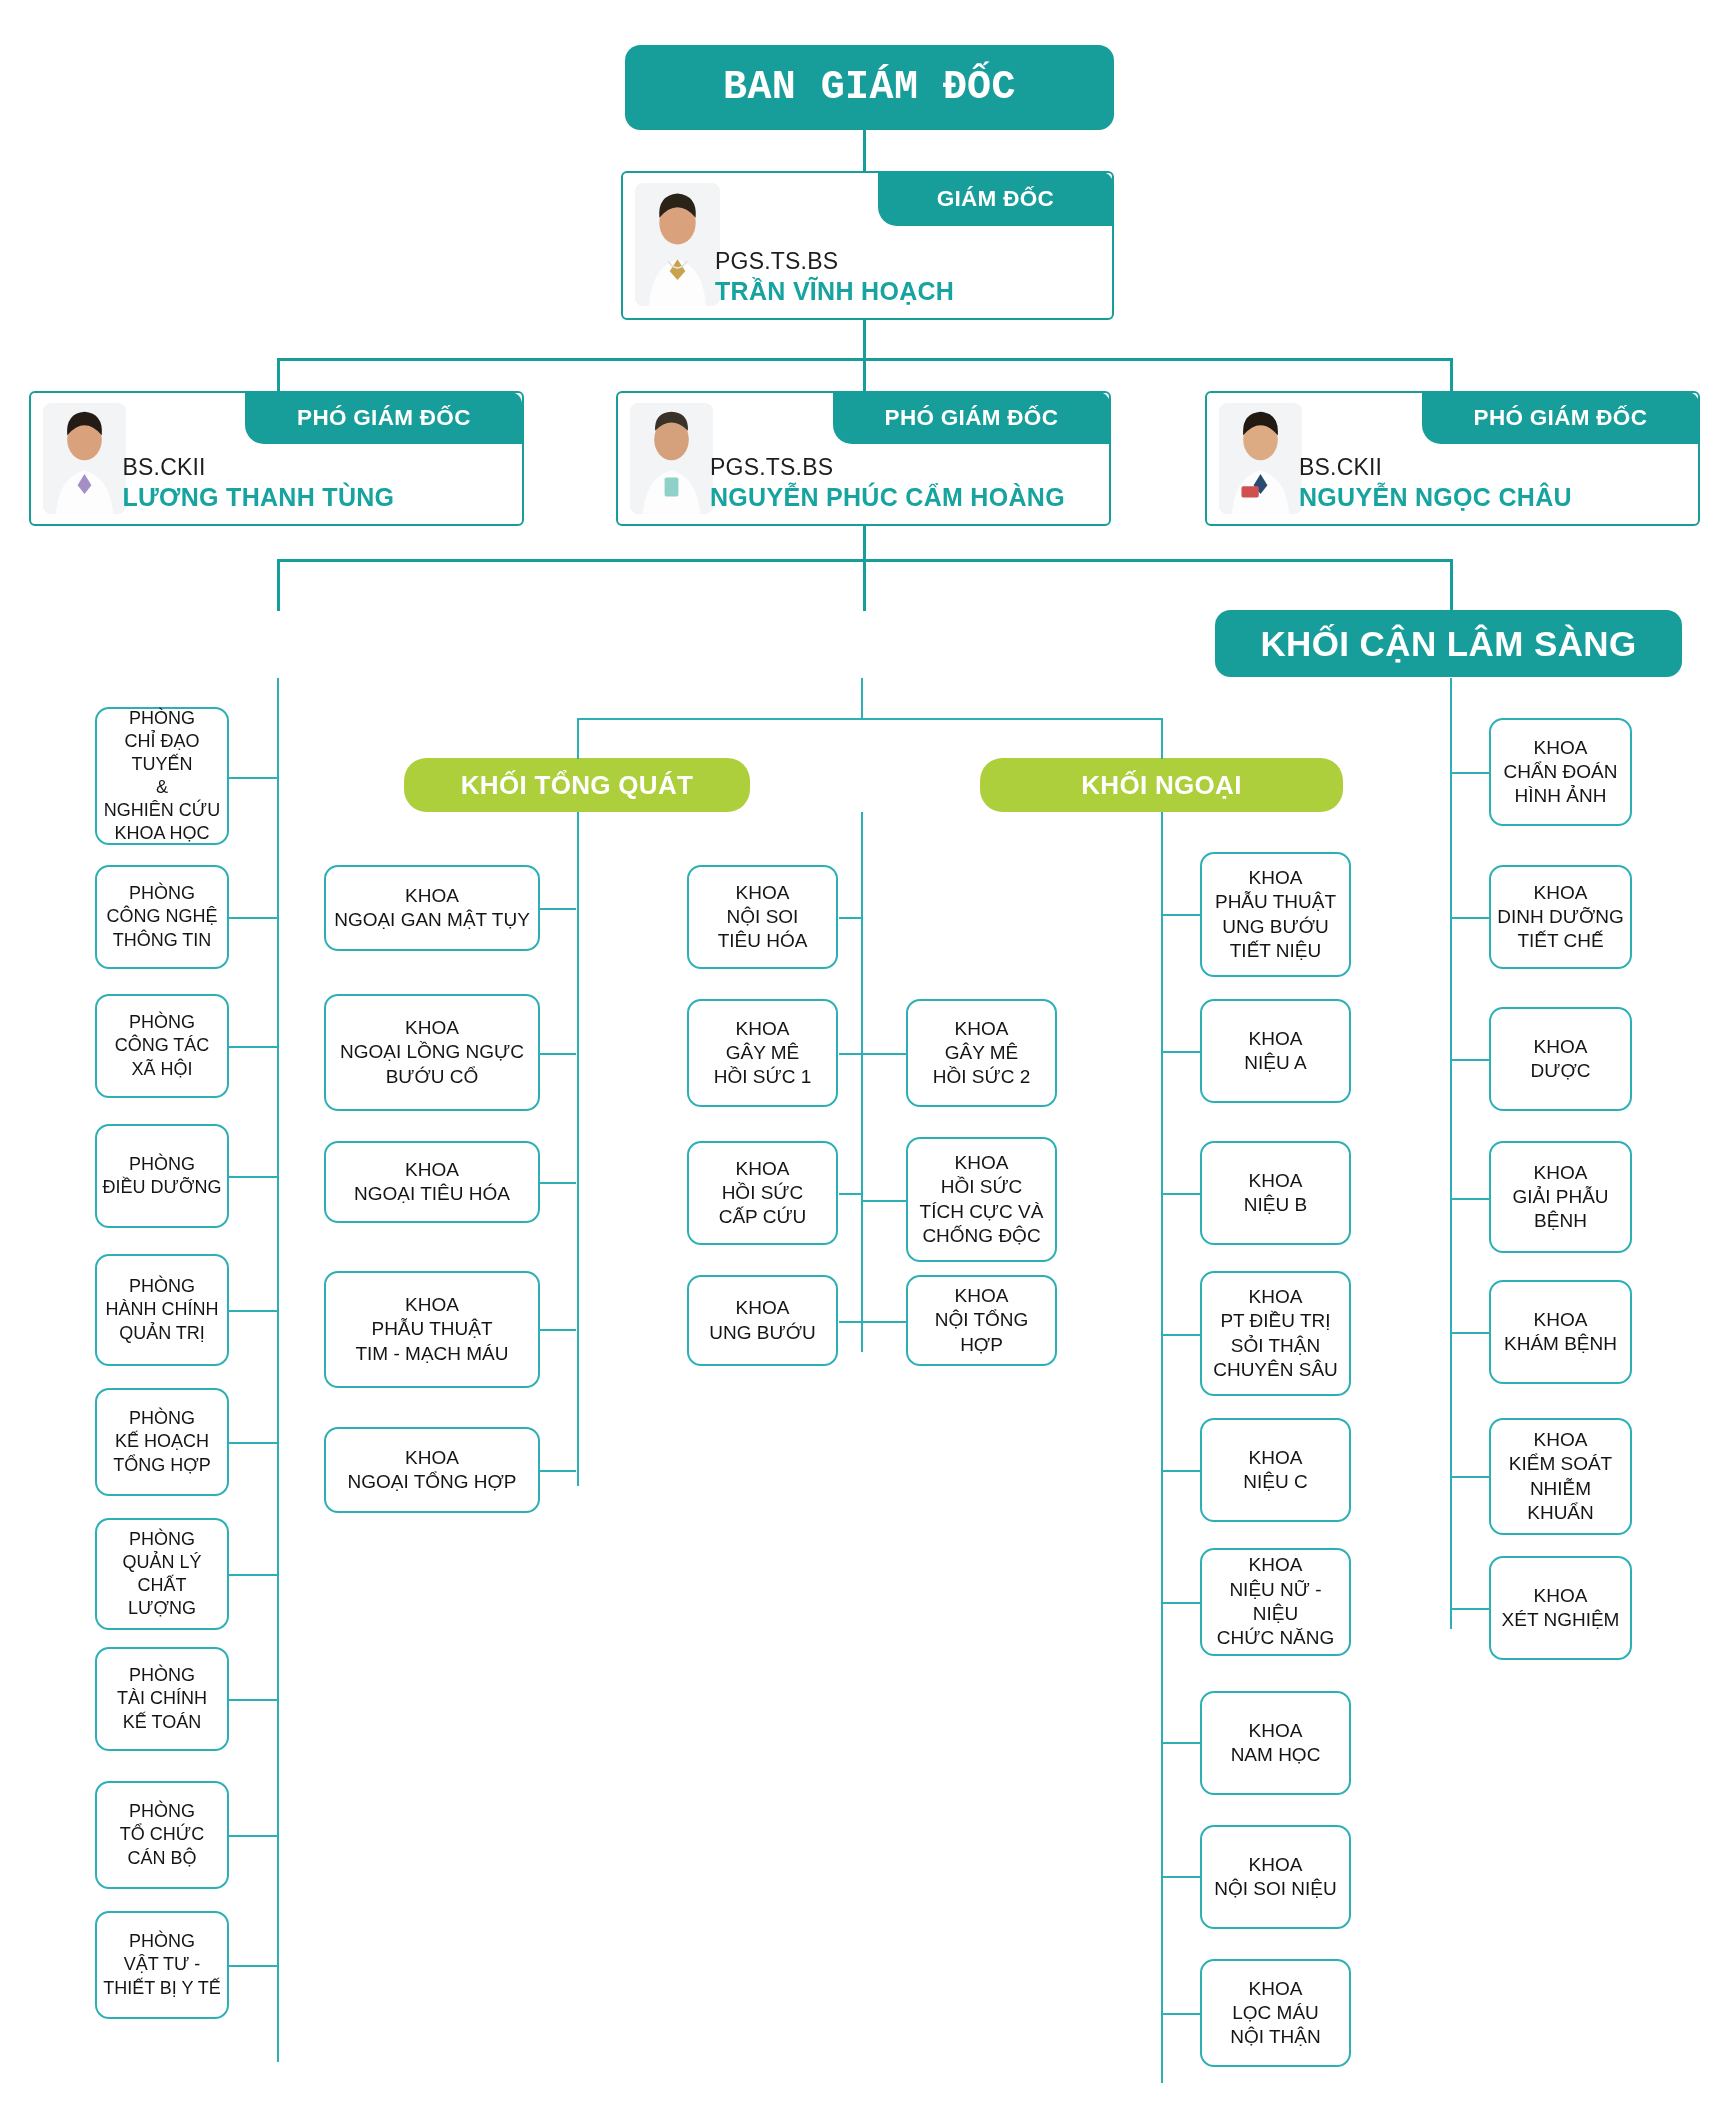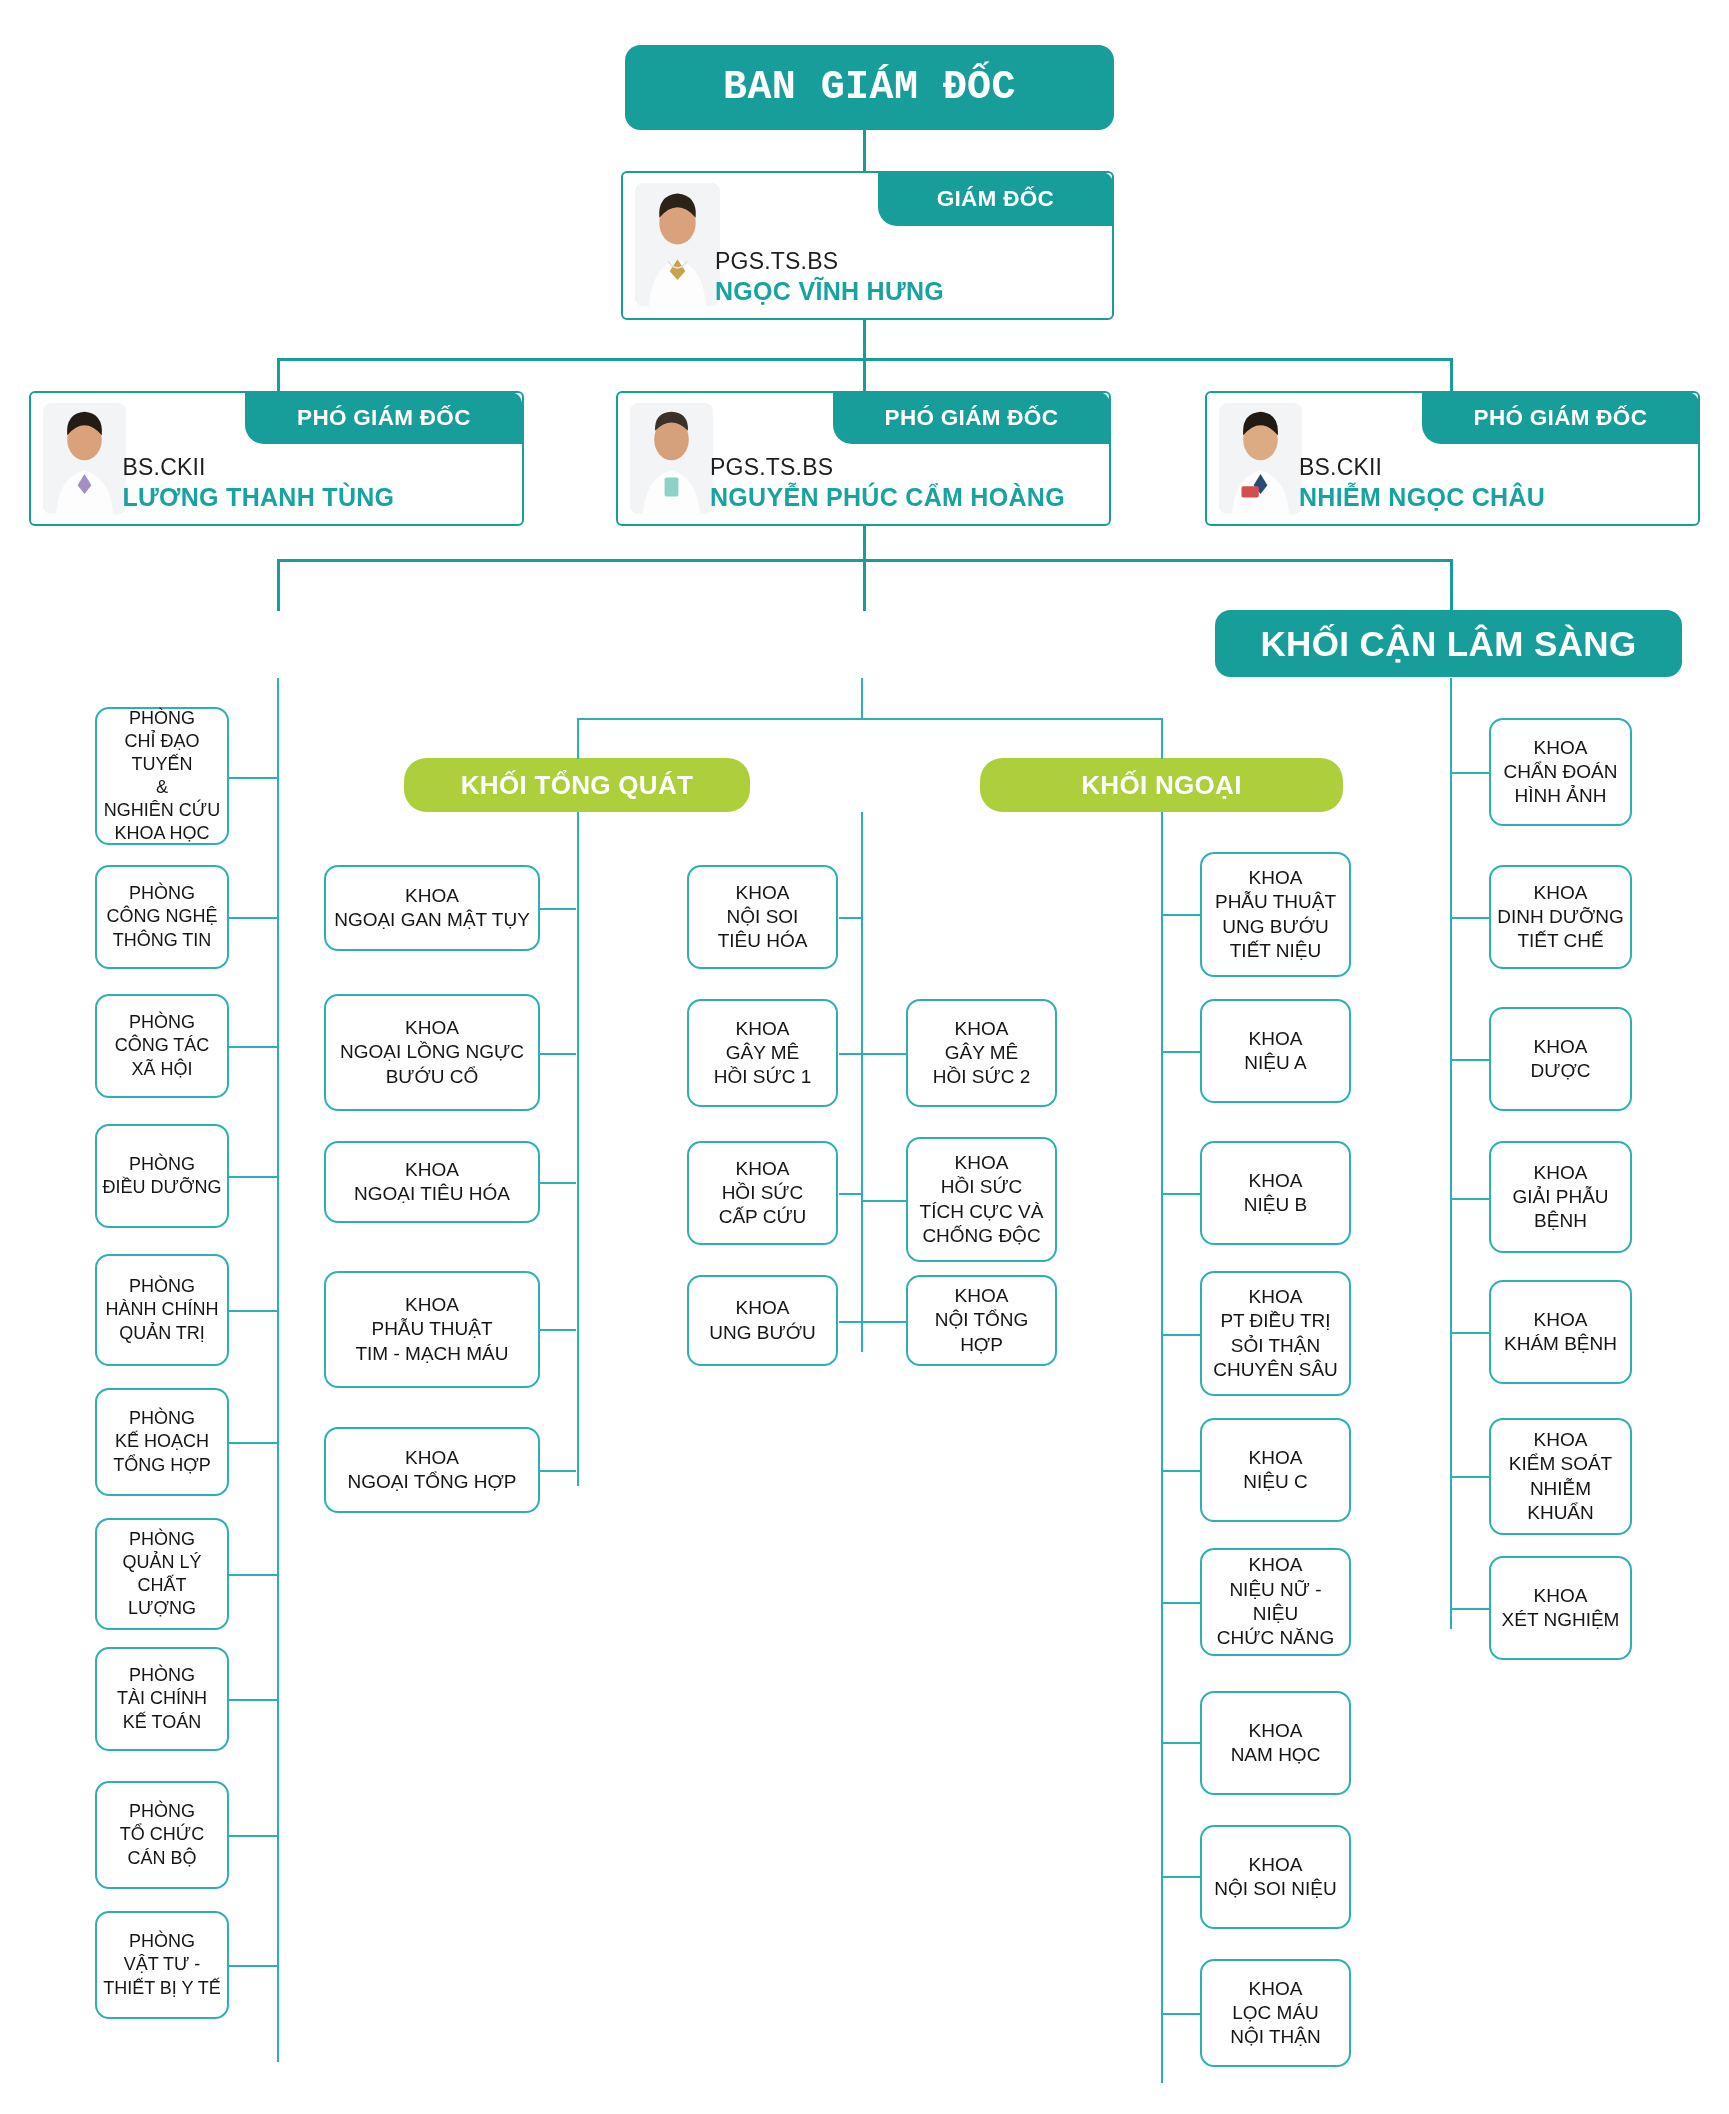--- a/index.html
+++ b/index.html
@@ -136,21 +136,21 @@
         <rect width="98" height="142" fill="#f2f4f5"></rect>
         <ellipse cx="49" cy="46" rx="21" ry="25" fill="#d9a27c"></ellipse>
         <path d="M28 40 q21 -24 42 0 q2 -26 -21 -28 q-23 2 -21 28Z" fill="#2b2218"></path>
         <path d="M16 142 q3 -45 33 -54 q30 9 33 54Z" fill="#fdfdfd"></path>
         <path d="M49 88 l-9 14 l9 10 l9 -10Z" fill="#c8a24d"></path>
         <path d="M38 90 q11 16 22 0" fill="none" stroke="#e2e2e2" stroke-width="2"></path>
       </svg>
     </div>
     <div class="ptext">
       <div class="deg">PGS.TS.BS</div>
-      <div class="nm">NGỌC VĨNH HƯNG</div>
+      <div class="nm">TRẦN VĨNH HOẠCH</div>
     </div>
   </div>
 
   <div class="abs person" style="left:28.5px;top:391px;width:495px;height:135px;">
     <div class="badge" style="width:277px;height:52px;">PHÓ GIÁM ĐỐC</div>
     <div class="photo" style="width:83px;height:111px;">
       <svg width="83" height="111" viewBox="0 0 96 128">
         <rect width="96" height="128" fill="#f2f4f5"></rect>
         <ellipse cx="48" cy="42" rx="20" ry="24" fill="#d9a27c"></ellipse>
         <path d="M28 37 q20 -23 40 0 q2 -25 -20 -27 q-22 2 -20 27Z" fill="#241c14"></path>
@@ -188,21 +188,21 @@
         <rect width="96" height="128" fill="#f2f4f5"></rect>
         <ellipse cx="48" cy="42" rx="20" ry="24" fill="#dcaa83"></ellipse>
         <path d="M28 37 q20 -23 40 0 q2 -25 -20 -27 q-22 2 -20 27Z" fill="#221a12"></path>
         <path d="M15 128 q3 -42 33 -50 q30 8 33 50Z" fill="#fdfdfd"></path>
         <path d="M48 82 l-8 13 l8 10 l8 -10Z" fill="#2b4a73"></path>
         <rect x="26" y="96" width="20" height="13" rx="2" fill="#cf5050"></rect>
       </svg>
     </div>
     <div class="ptext">
       <div class="deg">BS.CKII</div>
-      <div class="nm">NHIỄM NGỌC CHÂU</div>
+      <div class="nm">NGUYỄN NGỌC CHÂU</div>
     </div>
   </div>
 
 
 
   <div class="abs banner-green" style="left:404px;top:758px;width:346px;height:54px;">KHỐI TỔNG QUÁT</div>
 
   <div class="abs banner banner-sec" style="left:1215px;top:610px;width:467px;height:67px;">KHỐI CẬN LÂM SÀNG</div>
 
   <div class="abs banner-green" style="left:980px;top:758px;width:363px;height:54px;">KHỐI NGOẠI</div>

